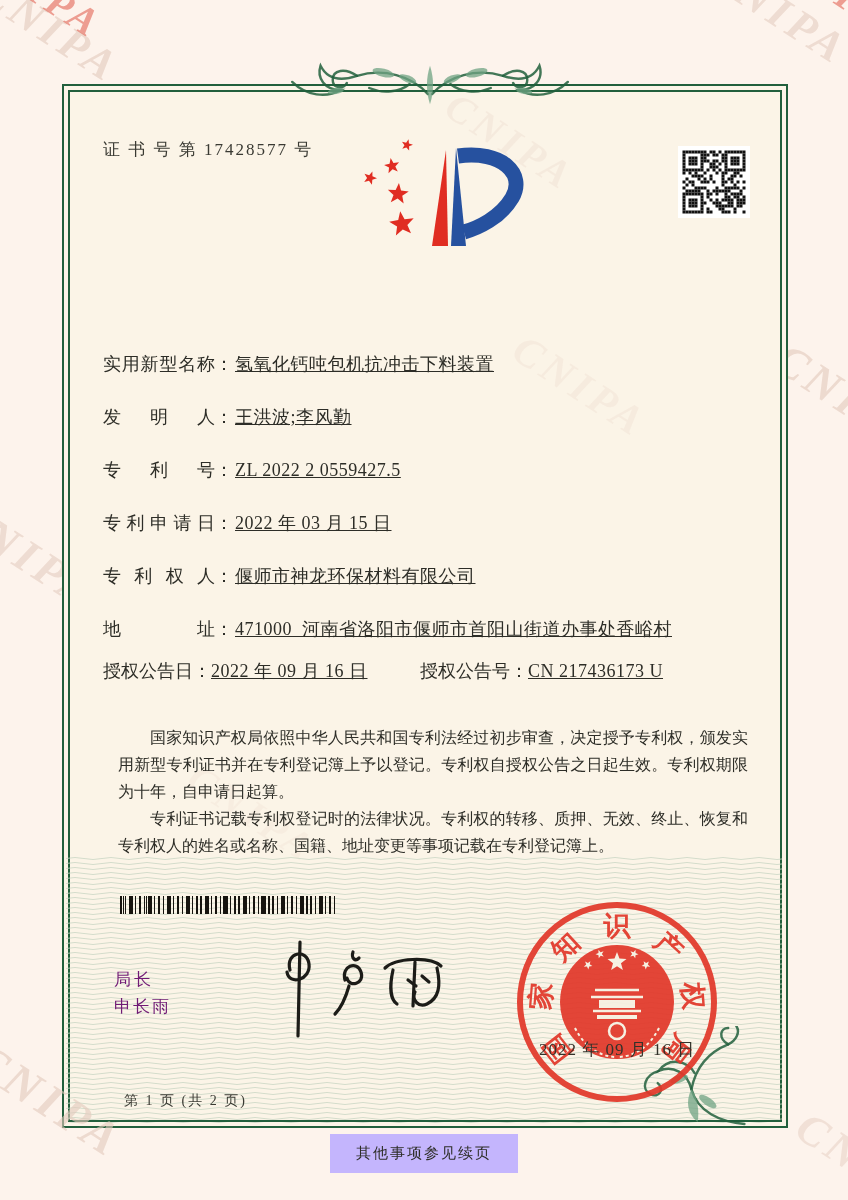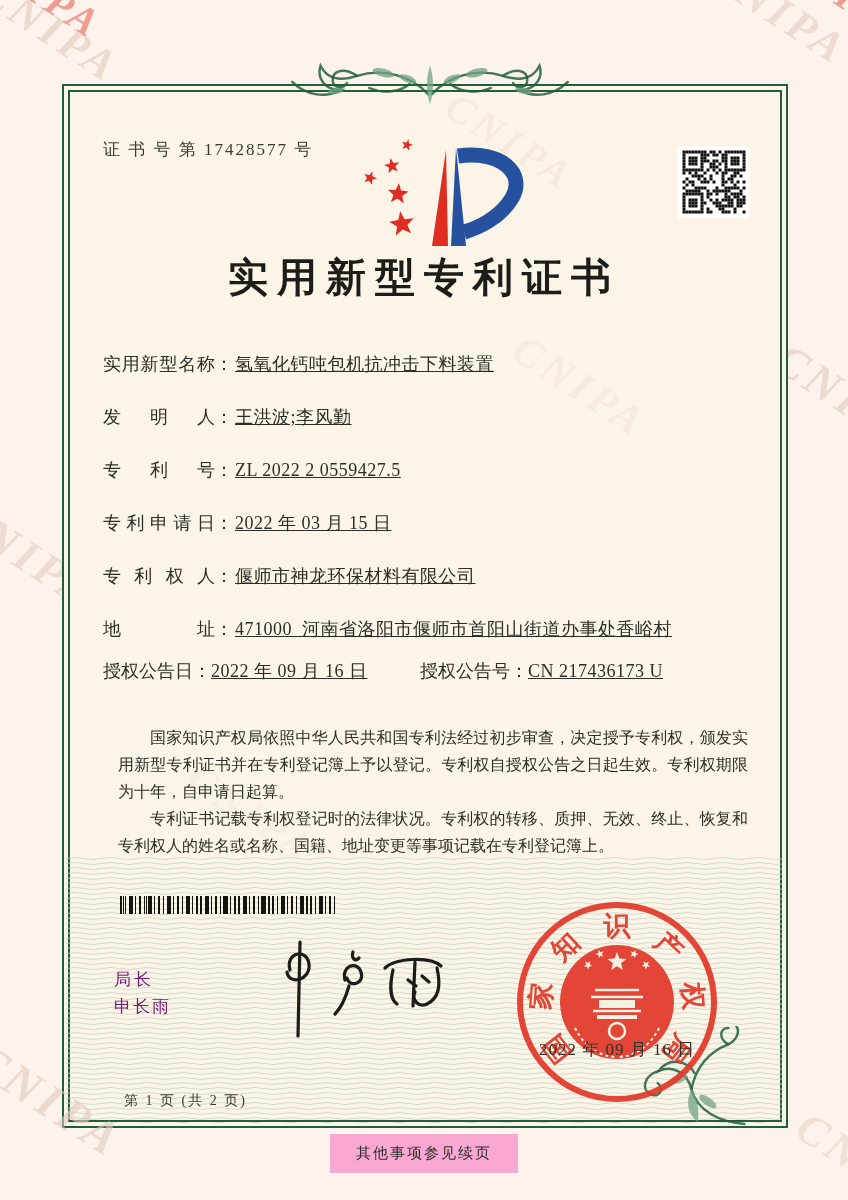--- a/index.html
+++ b/index.html
@@ -32,21 +32,21 @@
         repeating-linear-gradient(90deg,#17140f 0 2px,transparent 2px 5px,#17140f 5px 6px,transparent 6px 9px,#17140f 9px 13px,transparent 13px 15px,#17140f 15px 16px,transparent 16px 19px),
         repeating-linear-gradient(90deg,transparent 0 3px,#17140f 3px 4px,transparent 4px 11px,#17140f 11px 12px,transparent 12px 23px);}
   .director{position:absolute;left:114px;top:968px;font-size:17px;color:#701a75;z-index:5;letter-spacing:3px;}
   .director .name{margin-top:4px;letter-spacing:2px;}
   .signature{position:absolute;left:245px;top:928px;z-index:5;}
   .seal{position:absolute;left:513px;top:898px;z-index:5;}
   .seal-date{position:absolute;left:512px;top:1038px;width:210px;text-align:center;
       font-size:17px;color:#33322a;z-index:6;letter-spacing:1px;white-space:pre;}
   .pagefooter{position:absolute;left:124px;top:1092px;width:600px;text-align:left;
       font-size:14px;color:#3a3a33;letter-spacing:2px;z-index:5;}
-  .note-box{position:absolute;left:330px;top:1134px;background:#f9a8d4;padding:10px 26px;
+  .note-box{position:absolute;left:330px;top:1134px;background:#c4b5fd;padding:10px 26px;
       font-size:15px;color:#2d2d27;letter-spacing:2px;z-index:5;}
   .flourish{position:absolute;z-index:4;}
   .fl{fill:none;stroke:var(--green);stroke-width:2.4;stroke-linecap:round;opacity:.85;}
   .flf{fill:#6fa383;opacity:.75;}
   .wavepath{stroke:var(--wave);fill:none;}
   svg text.sealchar{font-family:"Liberation Serif",serif;font-weight:bold;fill:var(--sealred);}
   .cream{fill:#f6f1e2;}
   .creamstroke{stroke:#f6f1e2;fill:none;}
 </style>
 </head>
@@ -355,21 +355,20 @@
         <rect x="22.5" y="64.5" width="3" height="3" fill="#111"></rect>
         <rect x="28.5" y="64.5" width="3" height="3" fill="#111"></rect>
         <rect x="31.5" y="64.5" width="3" height="3" fill="#111"></rect>
         <rect x="43.5" y="64.5" width="3" height="3" fill="#111"></rect>
         <rect x="46.5" y="64.5" width="3" height="3" fill="#111"></rect>
         <rect x="49.5" y="64.5" width="3" height="3" fill="#111"></rect>
         <rect x="55.5" y="64.5" width="3" height="3" fill="#111"></rect>
         <rect x="64.5" y="64.5" width="3" height="3" fill="#111"></rect>
       </svg>
 
-    <div class="title">实用新型专利证书</div>
 
     <div class="fields">
       <div class="frow">
         <span class="flabel">实用新型名称</span><span class="fcolon">：</span><span class="fvalue">氢氧化钙吨包机抗冲击下料装置</span>
       </div>
       <div class="frow">
         <span class="flabel">发明人</span><span class="fcolon">：</span><span class="fvalue">王洪波;李风勤</span>
       </div>
       <div class="frow">
         <span class="flabel">专利号</span><span class="fcolon">：</span><span class="fvalue">ZL 2022 2 0559427.5</span>

